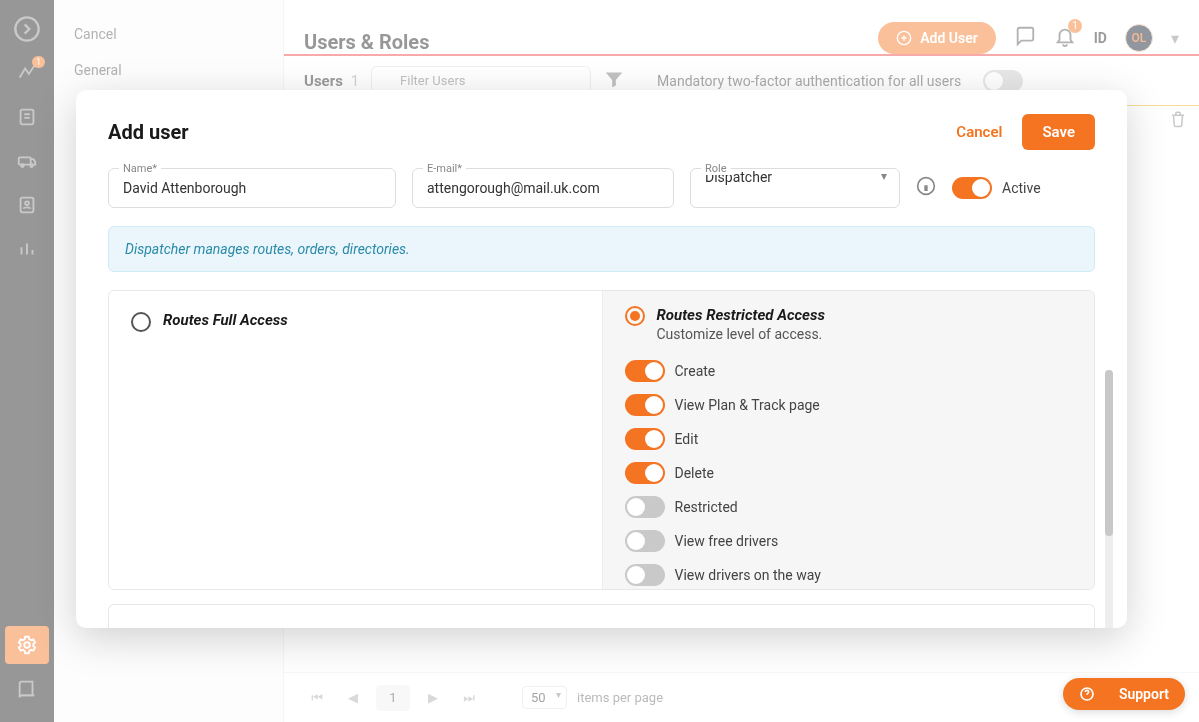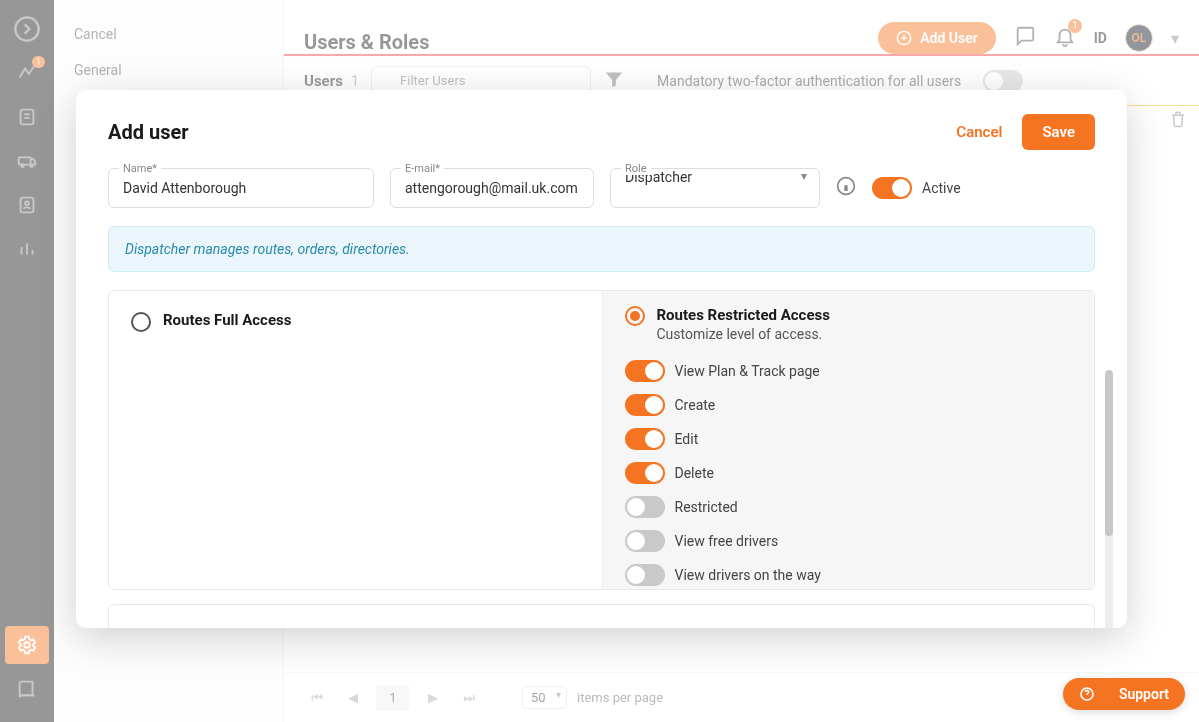--- a/index.html
+++ b/index.html
@@ -54,40 +54,40 @@
 .backdrop { position: absolute; inset: 0; background: rgba(255,255,255,0.55); z-index: 50; }
 .modal { position: absolute; left: 76px; top: 90px; right: 72px; bottom: 94px; background: #fff; border-radius: 10px; box-shadow: 0 10px 40px rgba(0,0,0,0.18); z-index: 100; display:flex; flex-direction:column; padding: 0 0 0 0; overflow:hidden;}
 .modal-head { display:flex; align-items:center; padding: 24px 32px 14px; }
 .modal-title { font-size: 20px; font-weight: 700; color:#1a1a1a; }
 .modal-actions { margin-left:auto; display:flex; gap:20px; align-items:center;}
 .btn-cancel { background:none; border:none; color:#f47421; font-weight:600; font-size:15px; cursor:pointer;}
 .btn-save { background:#f47421; color:#fff; border:none; border-radius:6px; padding: 9px 20px; font-size:15px; font-weight:600; cursor:pointer;text-align:center;}
 
 .form-row { display:flex; gap:16px; padding: 4px 32px 18px; align-items:center;}
 .field { position:relative; border:1px solid #ddd; border-radius:6px; height: 40px; flex:0 0 auto;}
-.field.name { width: 266px; }
-.field.email { width: 204px; }
+.field.name { width: 288px; }
+.field.email { width: 262px; }
 .field.role { width: 210px; display:flex; align-items:flex-start; padding: 0 34px 8px 14px; color:#333; font-size:14px; cursor:pointer;}
 .field .float-label { position:absolute; top:-7px; left:10px; background:#fff; padding: 0 4px; font-size: 11px; color:#888;}
 .field input { width:100%; height:100%; border:none; outline:none; padding: 0 14px; font-size:14px; color:#333; background:transparent; border-radius:6px;}
 .field.role .float-label { }
 .field.role::after { content:"▾"; position:absolute; right:12px; color:#888; font-size:12px;}
 .info-icon { color:#888; }
 .active-toggle-wrap { display:flex; align-items:center; gap:10px;}
 
 .role-desc { margin: 0 32px 18px; background:#eaf6fb; border:1px solid #d0ecf6; border-radius:6px; padding: 14px 16px; font-size:14px; color:#2a8aa8; font-style: italic;}
 
 .perm-panel { margin: 0 32px; border:1px solid #e8e8e8; border-radius:6px; padding: 0; flex: 1; display:flex; overflow:hidden; position:relative;}
 .perm-left { width: 50%; padding: 20px 22px; }
 .perm-right { width: 50%; background:#f6f6f6; border-left:1px solid #eee; padding: 14px 22px 20px; overflow-y:auto; position:relative;}
 .radio-opt { display:flex; align-items:flex-start; gap:12px; cursor:pointer;}
 .radio-circle { width:20px; height:20px; border:2px solid #555; border-radius:50%; flex-shrink:0; margin-top:1px;}
 .radio-circle.checked { border-color:#f47421; position:relative;}
 .radio-circle.checked::after { content:""; position:absolute; inset:3px; background:#f47421; border-radius:50%; }
-.radio-label { font-size:15px; font-weight:700; color:#1a1a1a;}
+.radio-label { font-size:15px; font-weight:700; color:#1a1a1a;font-style:italic;}
 .radio-sub { font-size:14px; font-weight:400; color:#555; display:block; margin-top:2px;}
 .perm-list { margin-top: 18px; display:flex; flex-direction:column; gap:12px; }
 .perm-item { display:flex; align-items:center; gap:10px; font-size:14px; color:#444;}
 
 .outer-scroll { position:absolute; right:14px; top:280px; width:8px; height:320px; background:#eee; border-radius:4px; z-index:110;}
 .outer-scroll .thumb{ position:absolute; top:0; left:0; right:0; height:52%; background:#c8c8c8; border-radius:4px;}
 
 .panel-below { margin: 14px 32px 0; height: 24px; border:1px solid #e8e8e8; border-radius:6px 6px 0 0; border-bottom:none;}
 
 
@@ -276,25 +276,25 @@
       <div class="radio-opt">
         <span class="radio-circle checked"></span>
         <span>
           <span class="radio-label">Routes Restricted Access</span>
           <span class="radio-sub">Customize level of access.</span>
         </span>
       </div>
       <div class="perm-list">
         <div class="perm-item">
             <span class="toggle on"></span>
+            <span>Create</span>
+          </div>
+        <div class="perm-item">
+            <span class="toggle on"></span>
             <span>View Plan &amp; Track page</span>
-          </div>
-        <div class="perm-item">
-            <span class="toggle on"></span>
-            <span>Create</span>
           </div>
         <div class="perm-item">
             <span class="toggle on"></span>
             <span>Edit</span>
           </div>
         <div class="perm-item">
             <span class="toggle on"></span>
             <span>Delete</span>
           </div>
         <div class="perm-item">

